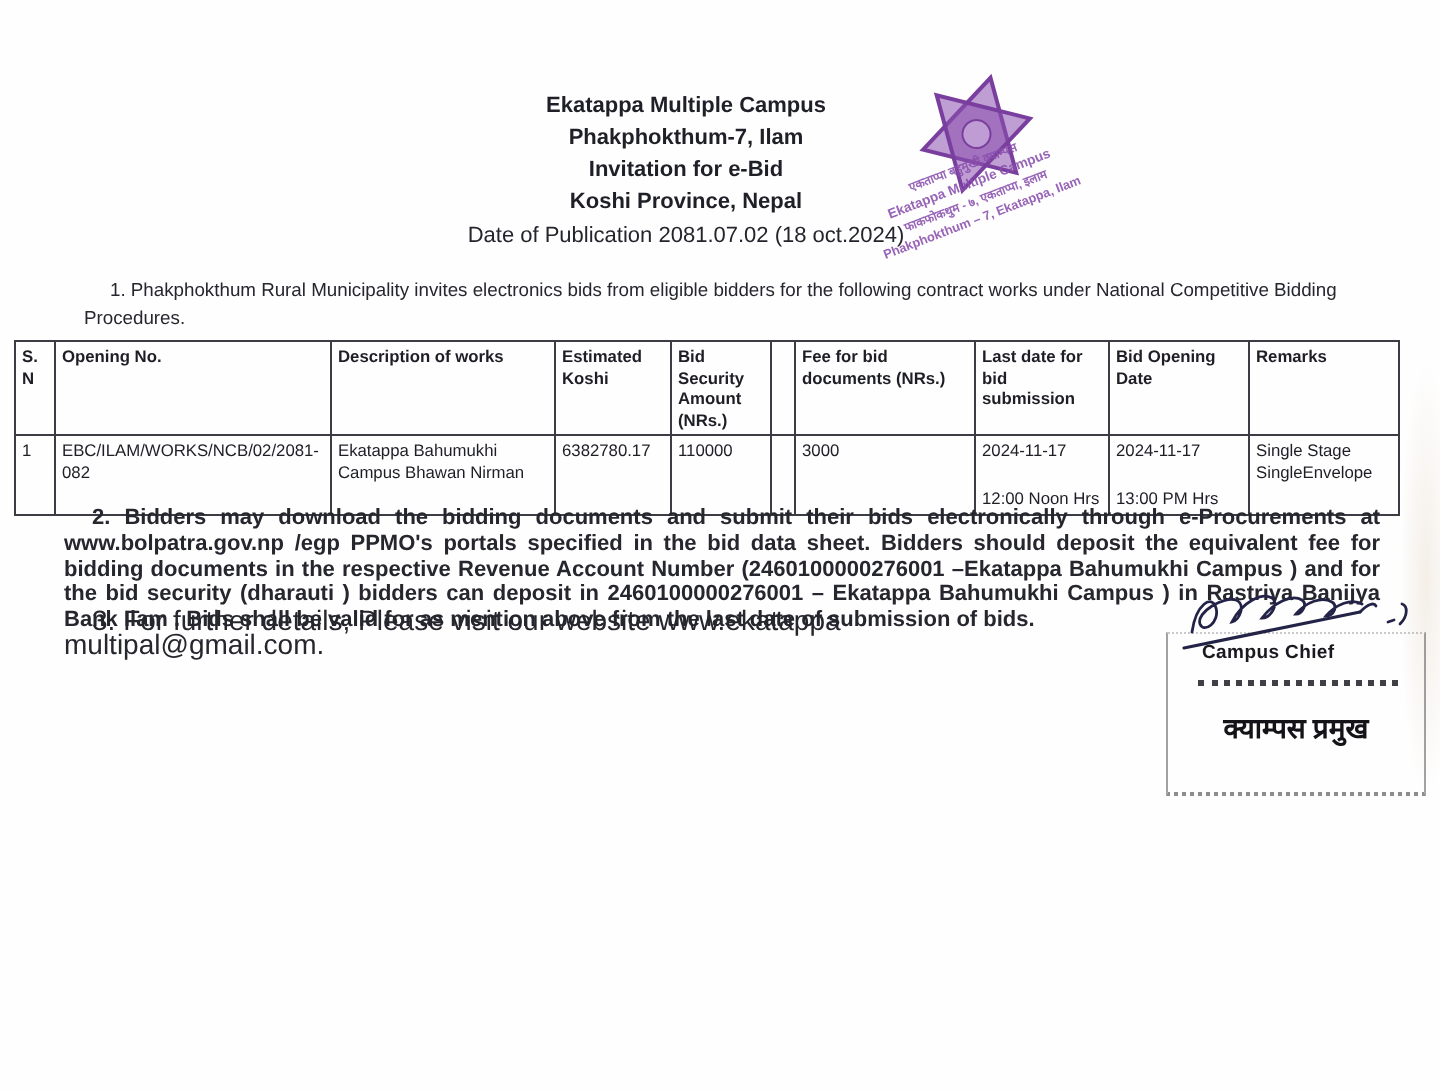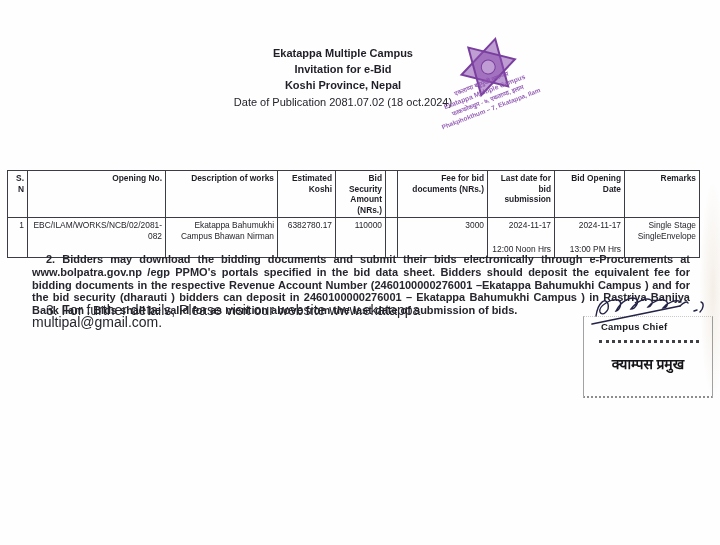--- a/index.html
+++ b/index.html
@@ -42,21 +42,21 @@
   .p3 { top: 304px; left: 32px; width: 520px; font-size: 14px;  line-height: 12px; text-indent: 14px; }
 
   
   .bid-table {
     position: absolute; top: 170px; left: 7px; width: 692px;
     border-collapse: collapse; table-layout: fixed;
     font-size: 8.4px; color: #1e1e26;
   }
   .bid-table th, .bid-table td {
     border: 1px solid #3c3c44;
-    vertical-align: top; text-align: right;
+    vertical-align: top; text-align: left;
     padding: 2px 3px; line-height: 10.5px;
     overflow-wrap: break-word;
   }
   .bid-table th { font-weight: bold; height: 42px; }
   .bid-table td { height: 40px; }
   .cell-time { margin-top: 13px; }
 
   
   .sig-svg { position: absolute; left: 588px; top: 290px; width: 125px; height: 40px; overflow: visible; }
   .stamp-box {
@@ -82,39 +82,41 @@
 </style>
 </head>
 <body>
 
 <div class="page">
 
   <div class="scan-smudge"></div>
 
   <div class="doc-header">
     <div class="hline">Ekatappa Multiple Campus</div>
+    <div class="hline">Phakphokthum-7, Ilam</div>
     <div class="hline">Invitation for e-Bid</div>
     <div class="hline">Koshi Province, Nepal</div>
     <div class="date-line">Date of Publication 2081.07.02 (18 oct.2024)</div>
   </div>
 
   <svg class="seal-svg" viewBox="0 0 124 104">
     <g transform="rotate(14 58 42)">
       <polygon points="58,12 82,55 34,55" fill="#8a4fae" fill-opacity="0.55" stroke="#7a3f9e" stroke-width="2"></polygon>
       <polygon points="58,70 34,27 82,27" fill="#8a4fae" fill-opacity="0.55" stroke="#7a3f9e" stroke-width="2"></polygon>
       <circle cx="58" cy="41" r="7" fill="#c7a6d8" fill-opacity="0.8" stroke="#7a3f9e" stroke-width="1"></circle>
     </g>
     <g transform="rotate(-21 60 80)" text-anchor="middle" font-weight="bold" fill="#8a4fae" opacity="0.88">
       <text x="60" y="58" font-size="6">एकताप्पा बहुमुखी क्याम्पस</text>
       <text x="60" y="67" font-size="6.8">Ekatappa Multiple Campus</text>
       <text x="60" y="76" font-size="6">फाकफोकथुम - ७, एकताप्पा, इलाम</text>
       <text x="60" y="85" font-size="6.4">Phakphokthum – 7, Ekatappa, Ilam</text>
     </g>
   </svg>
 
+  <p class="para p1">1. Phakphokthum Rural Municipality invites electronics bids from eligible bidders for the following contract works under National Competitive Bidding Procedures.</p>
 
   <table class="bid-table">
     <colgroup>
       <col style="width:20px">
         <col style="width:138px">
         <col style="width:112px">
         <col style="width:58px">
       <col style="width:50px">
         <col style="width:12px">
         <col style="width:90px">

